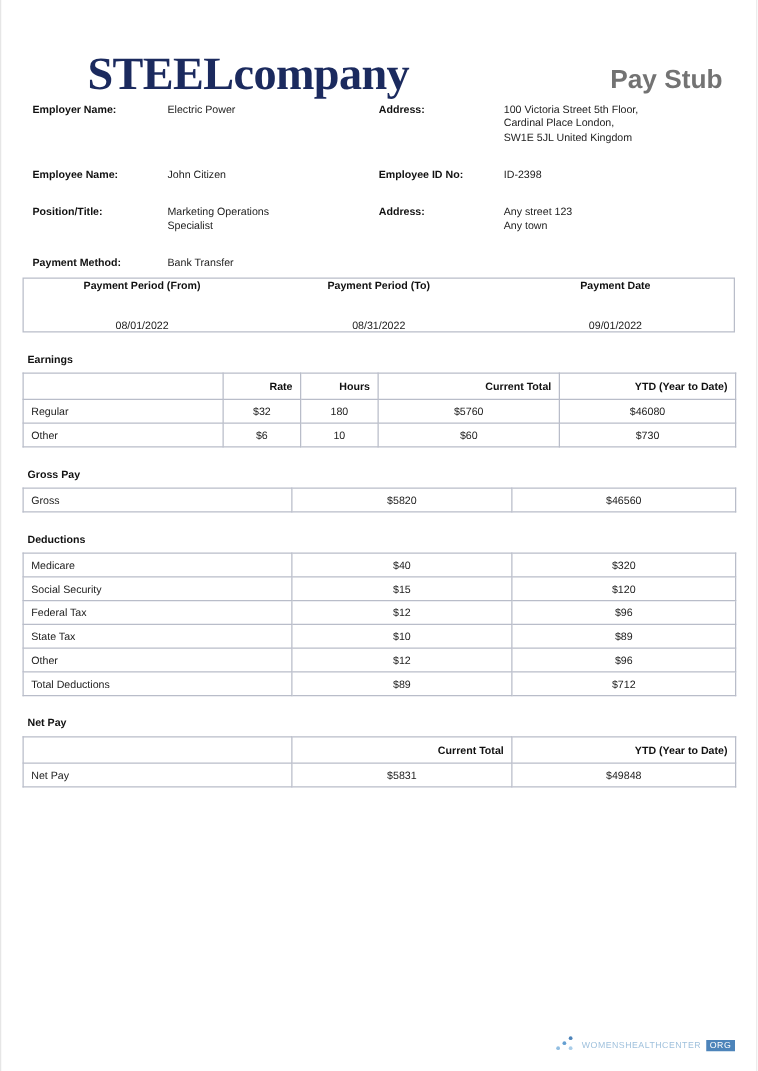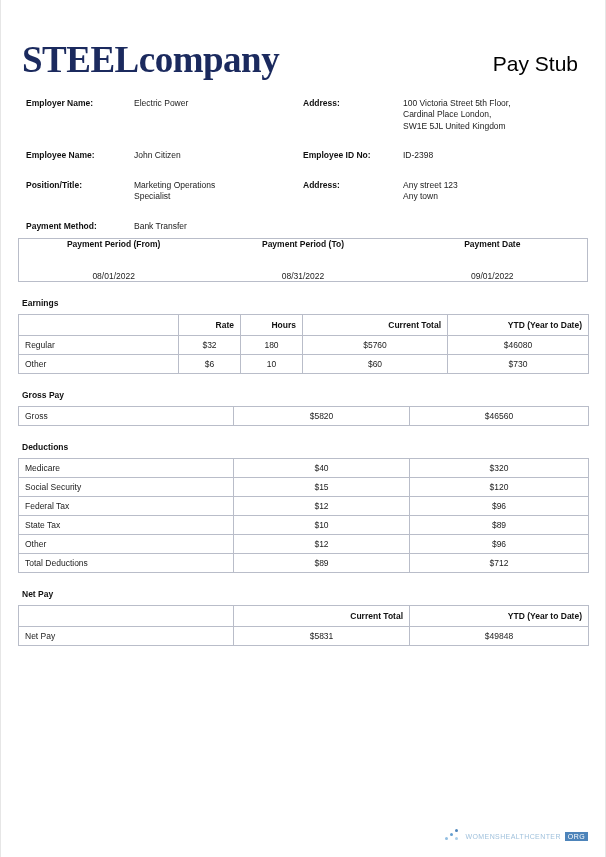--- a/index.html
+++ b/index.html
@@ -40,45 +40,46 @@
     width: 570px;
   }
 
   
   .header {
     display: flex;
     align-items: flex-end;
     justify-content: space-between;
     height: 60px;
     padding: 0 4px;
+    margin-left: 48px;
   }
   .logo {
     font-family: "Liberation Serif", serif;
     font-size: 37px;
     font-weight: bold;
     color: #1b2a5e;
     letter-spacing: -0.5px;
     line-height: 1;
     white-space: nowrap;
   }
   .logo .tail {
     font-family: "Liberation Serif", serif;
     font-weight: bold;
   }
   .doc-title {
     font-size: 21px;
-    font-weight: normal;
-    color: #000000;
+    font-weight: bold;
+    color: #737373;
     padding-bottom: 2px;
     padding-right: 6px;
   }
 
   
   .info {
-    margin-top: 20px;
+    margin-top: 4px;
     padding: 0 8px 0 8px;
   }
   .info-row {
     display: flex;
     width: 100%;
     margin-bottom: 18px;
   }
   .info-col {
     display: flex;
     width: 50%;

